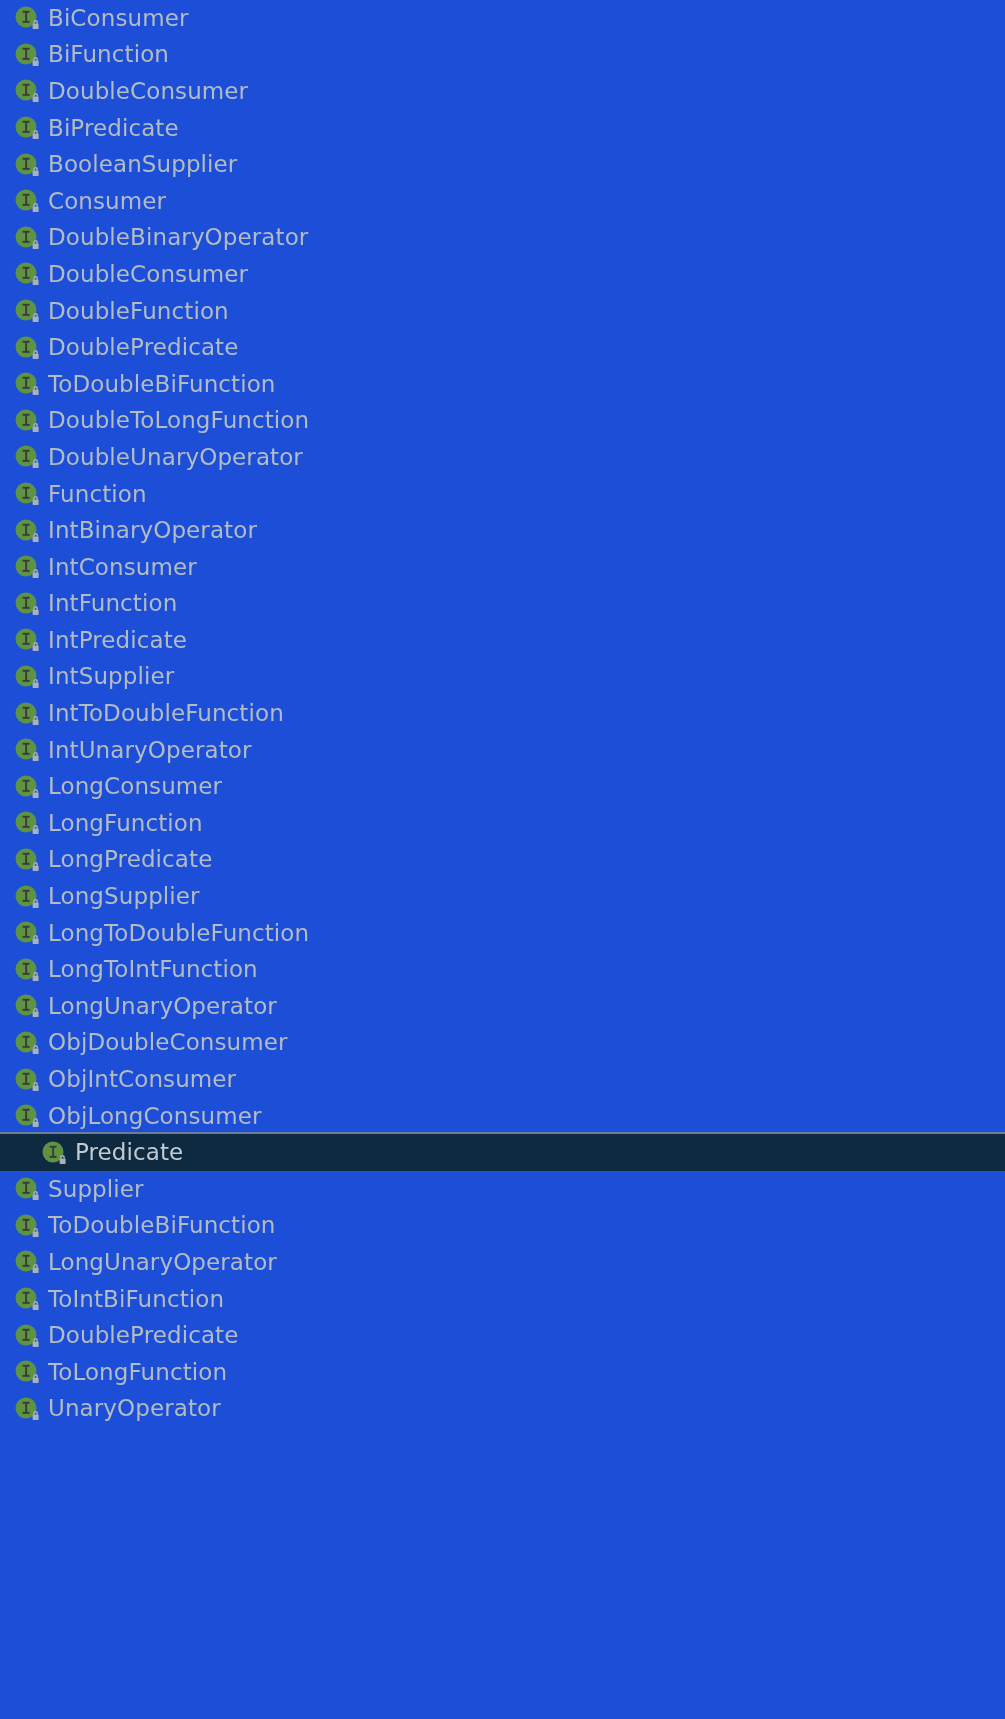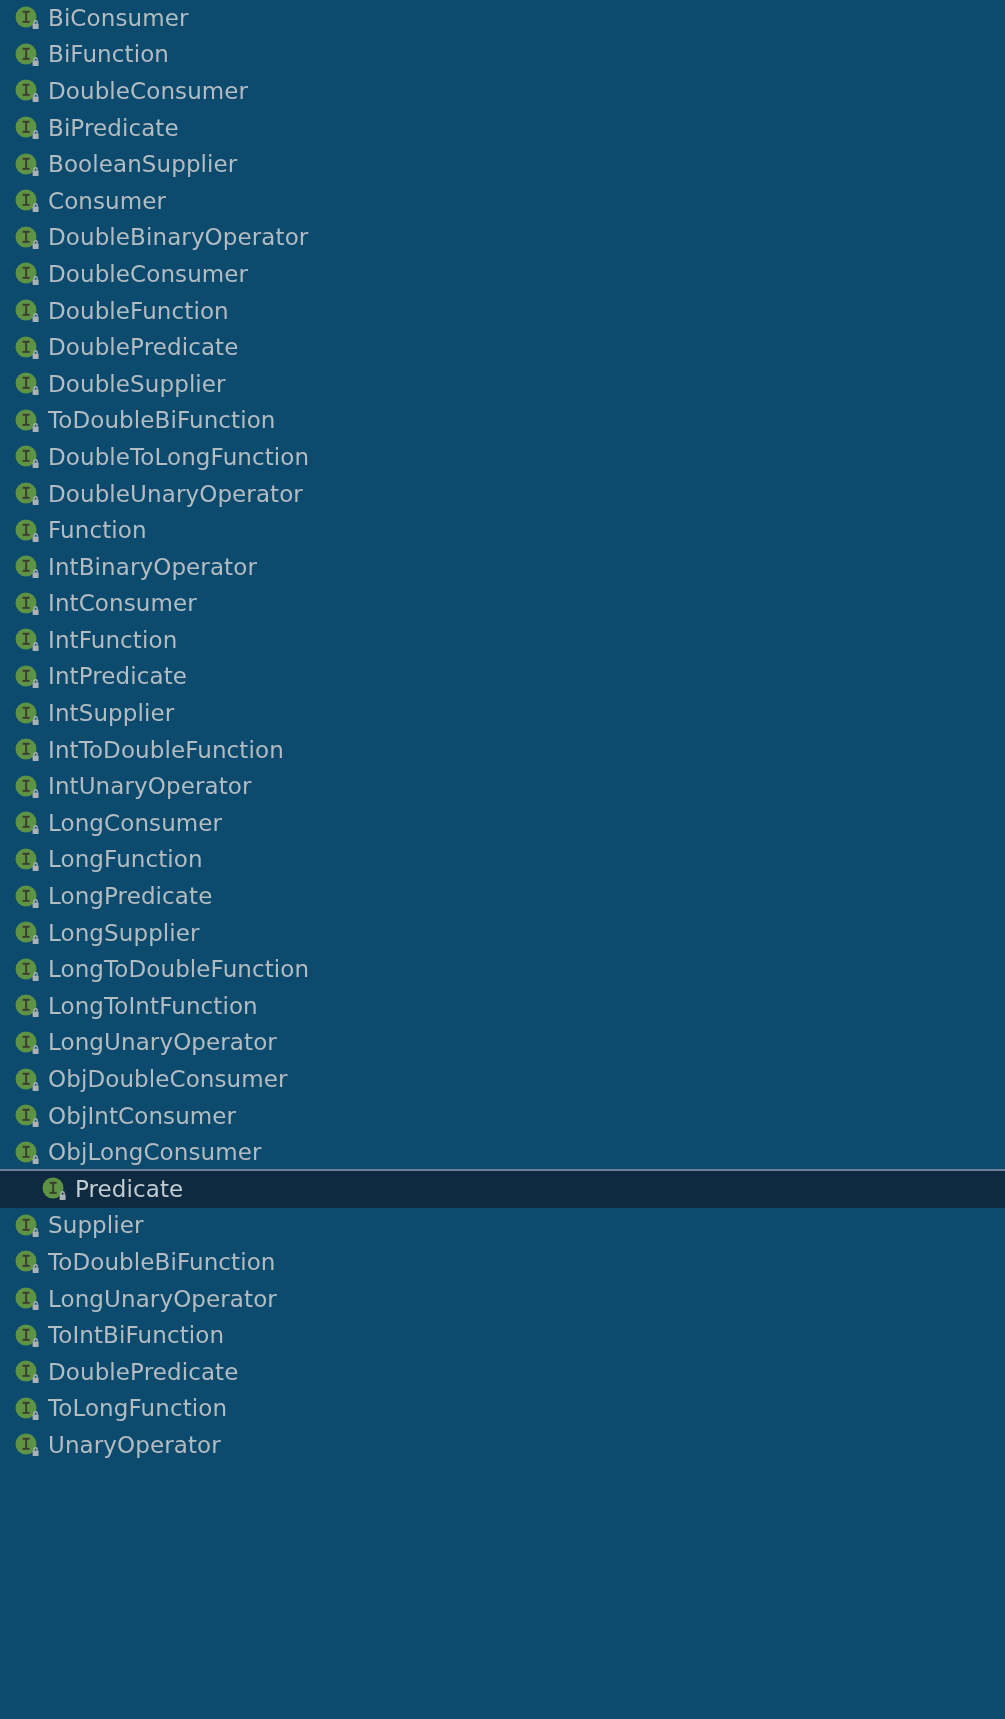--- a/index.html
+++ b/index.html
@@ -12,21 +12,21 @@
     width: 1005px;
     height: 1719px;
     overflow: hidden;
     font-family: "DejaVu Sans", "Liberation Sans", sans-serif;
   }
 
   #list {
     width: 1005px;
     height: 1719px;
     position: relative;
-    background: #0c4a6e;
+    background: #1d4ed8;
   }
 
   .row {
     position: relative;
     height: 36.6px;
     display: flex;
     align-items: center;
     padding-left: 14px;
     box-sizing: border-box;
     background: transparent;
@@ -248,37 +248,20 @@
             <rect x="8.6" y="5.8" width="7" height="1.9"></rect>
             <rect x="11.2" y="6.9" width="1.9" height="9.6"></rect>
             <rect x="8.6" y="15.9" width="7" height="1.9"></rect>
           </g>
           <g>
             <path d="M19.3 17.2 a2.3 2.3 0 0 1 4.6 0 v1.3 h-1.5 v-1.3 a0.8 0.8 0 0 0 -1.6 0 v1.3 h-1.5 z" fill="#aab2b8"></path>
             <rect x="18.6" y="18.4" width="6.0" height="5.6" rx="0.7" fill="#aab2b8"></rect>
           </g>
         </svg>
       </span>
-      <span class="label">DoubleSupplier</span>
-    </div>
-    <div class="row">
-      <span class="icon">
-        <svg viewBox="0 0 26 26" xmlns="http://www.w3.org/2000/svg">
-          <circle cx="12" cy="12" r="10.5" fill="#5d9343"></circle>
-          <g fill="#3b3b32">
-            <rect x="8.6" y="5.8" width="7" height="1.9"></rect>
-            <rect x="11.2" y="6.9" width="1.9" height="9.6"></rect>
-            <rect x="8.6" y="15.9" width="7" height="1.9"></rect>
-          </g>
-          <g>
-            <path d="M19.3 17.2 a2.3 2.3 0 0 1 4.6 0 v1.3 h-1.5 v-1.3 a0.8 0.8 0 0 0 -1.6 0 v1.3 h-1.5 z" fill="#aab2b8"></path>
-            <rect x="18.6" y="18.4" width="6.0" height="5.6" rx="0.7" fill="#aab2b8"></rect>
-          </g>
-        </svg>
-      </span>
       <span class="label">ToDoubleBiFunction</span>
     </div>
     <div class="row">
       <span class="icon">
         <svg viewBox="0 0 26 26" xmlns="http://www.w3.org/2000/svg">
           <circle cx="12" cy="12" r="10.5" fill="#5d9343"></circle>
           <g fill="#3b3b32">
             <rect x="8.6" y="5.8" width="7" height="1.9"></rect>
             <rect x="11.2" y="6.9" width="1.9" height="9.6"></rect>
             <rect x="8.6" y="15.9" width="7" height="1.9"></rect>

